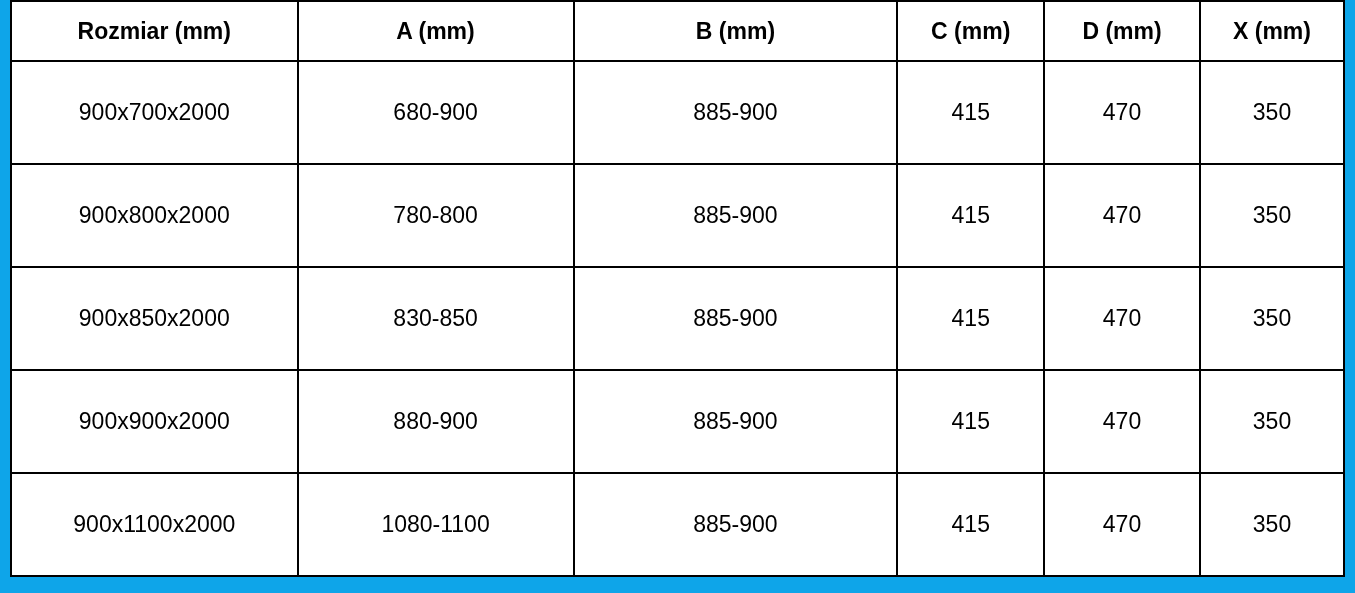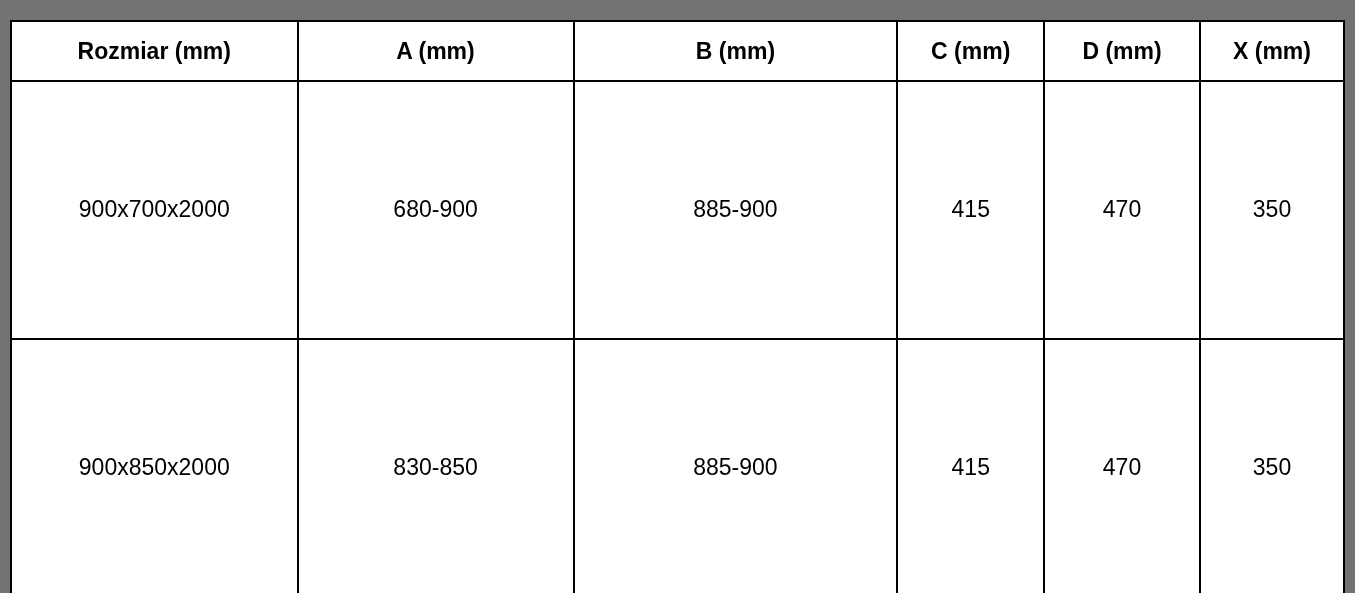--- a/index.html
+++ b/index.html
@@ -4,23 +4,23 @@
 <style>
   html, body {
     margin: 0;
     padding: 0;
     background: #ffffff;
     font-family: "Liberation Sans", sans-serif;
   }
   .page {
     width: 1355px;
     height: 593px;
-    background: #737373;
+    background: #0ea5e9;
     box-sizing: border-box;
-    padding: 20px 10px;
+    padding: 0 10px;
   }
   table.spec-table {
     border-collapse: collapse;
     width: 1335px;
     height: 577px;
     table-layout: fixed;
     background: #ffffff;
   }
   table.spec-table th,
   table.spec-table td {
@@ -75,22 +75,46 @@
     <tbody>
       <tr>
         <td>900x700x2000</td>
         <td>680-900</td>
         <td>885-900</td>
         <td>415</td>
         <td>470</td>
         <td>350</td>
       </tr>
       <tr>
+        <td>900x800x2000</td>
+        <td>780-800</td>
+        <td>885-900</td>
+        <td>415</td>
+        <td>470</td>
+        <td>350</td>
+      </tr>
+      <tr>
         <td>900x850x2000</td>
         <td>830-850</td>
+        <td>885-900</td>
+        <td>415</td>
+        <td>470</td>
+        <td>350</td>
+      </tr>
+      <tr>
+        <td>900x900x2000</td>
+        <td>880-900</td>
+        <td>885-900</td>
+        <td>415</td>
+        <td>470</td>
+        <td>350</td>
+      </tr>
+      <tr>
+        <td>900x1100x2000</td>
+        <td>1080-1100</td>
         <td>885-900</td>
         <td>415</td>
         <td>470</td>
         <td>350</td>
       </tr>
     </tbody>
   </table>
 </div>
 
 </body></html>

